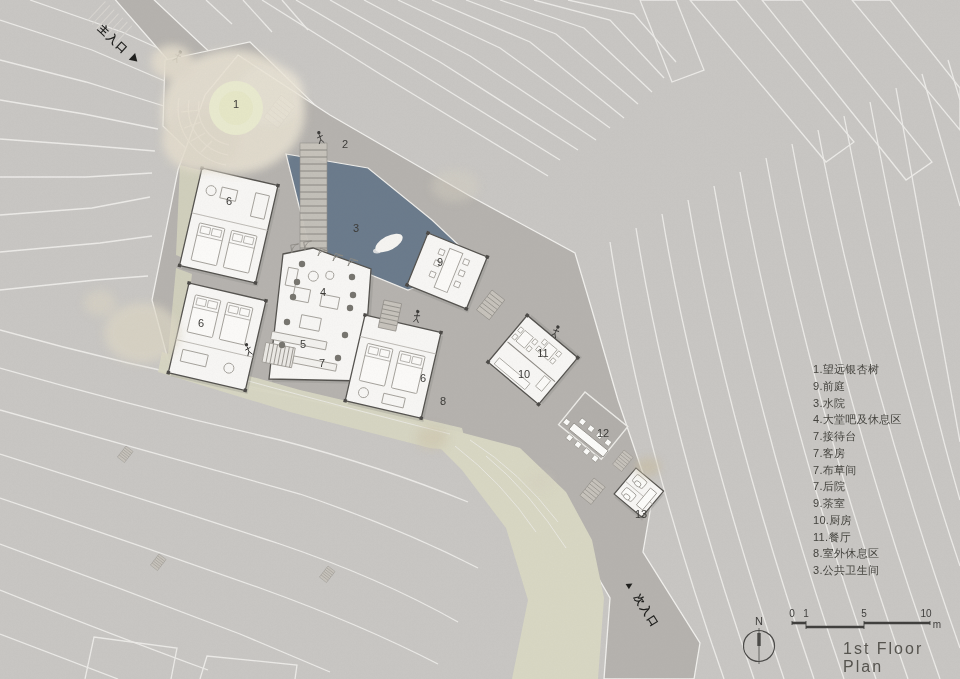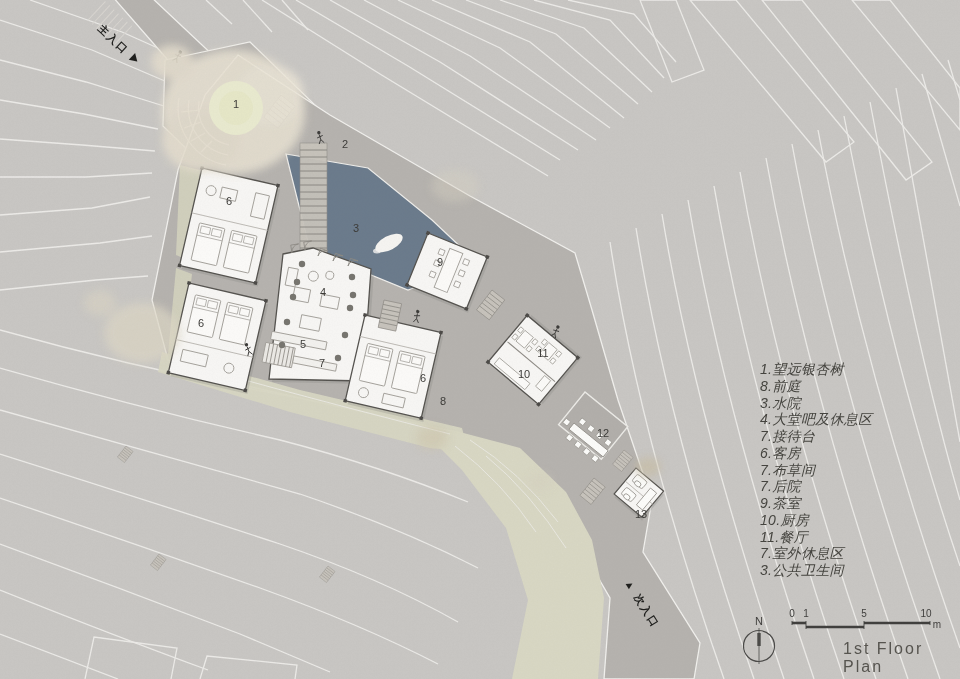--- a/index.html
+++ b/index.html
@@ -4,23 +4,23 @@
 <style>
   html,body{margin:0;padding:0;}
   body{
     width:960px;height:679px;position:relative;overflow:hidden;
     background:#c9c7c4;
     font-family:"Liberation Sans",sans-serif;
   }
   svg.plan{position:absolute;left:0;top:0;}
   .overlay{position:absolute;left:0;top:0;width:960px;height:679px;pointer-events:none;}
   .legend{
-    position:absolute;left:760px;top:361px;
-    font-size:14px;line-height:16.75px;color:#45443f;
-    letter-spacing:0.3px;white-space:nowrap;font-style:italic;
+    position:absolute;left:813px;top:361px;
+    font-size:11px;line-height:16.75px;color:#45443f;
+    letter-spacing:0.3px;white-space:nowrap;
   }
   .entrance{
     position:absolute;font-size:10.5px;font-weight:bold;color:#1f1f1d;
     letter-spacing:2px;transform-origin:0 0;white-space:nowrap;
   }
   .entrance.main{left:104px;top:22px;transform:rotate(43deg);}
   .entrance.sec{left:633px;top:577px;transform:rotate(58deg);}
   .titleblock{
     position:absolute;left:797px;top:640px;color:#56544f;
     font-size:16px;letter-spacing:2px;
@@ -398,29 +398,29 @@
       <text x="937" y="628">m</text>
     </g>
   </g>
 
   <rect width="960" height="679" filter="url(#paper)" opacity="0.65"></rect>
 </svg>
 
 <div class="overlay">
   <div class="legend">
     <div>1.望远银杏树</div>
-    <div>8.前庭</div>
+    <div>9.前庭</div>
     <div>3.水院</div>
     <div>4.大堂吧及休息区</div>
     <div>7.接待台</div>
-    <div>6.客房</div>
+    <div>7.客房</div>
     <div>7.布草间</div>
     <div>7.后院</div>
     <div>9.茶室</div>
     <div>10.厨房</div>
     <div>11.餐厅</div>
-    <div>7.室外休息区</div>
+    <div>8.室外休息区</div>
     <div>3.公共卫生间</div>
   </div>
   <div class="entrance main">主入口 ▶</div>
   <div class="entrance sec">▲ 次入口</div>
   <div class="titleblock">1st Floor Plan</div>
 </div>
 
 </body></html>

